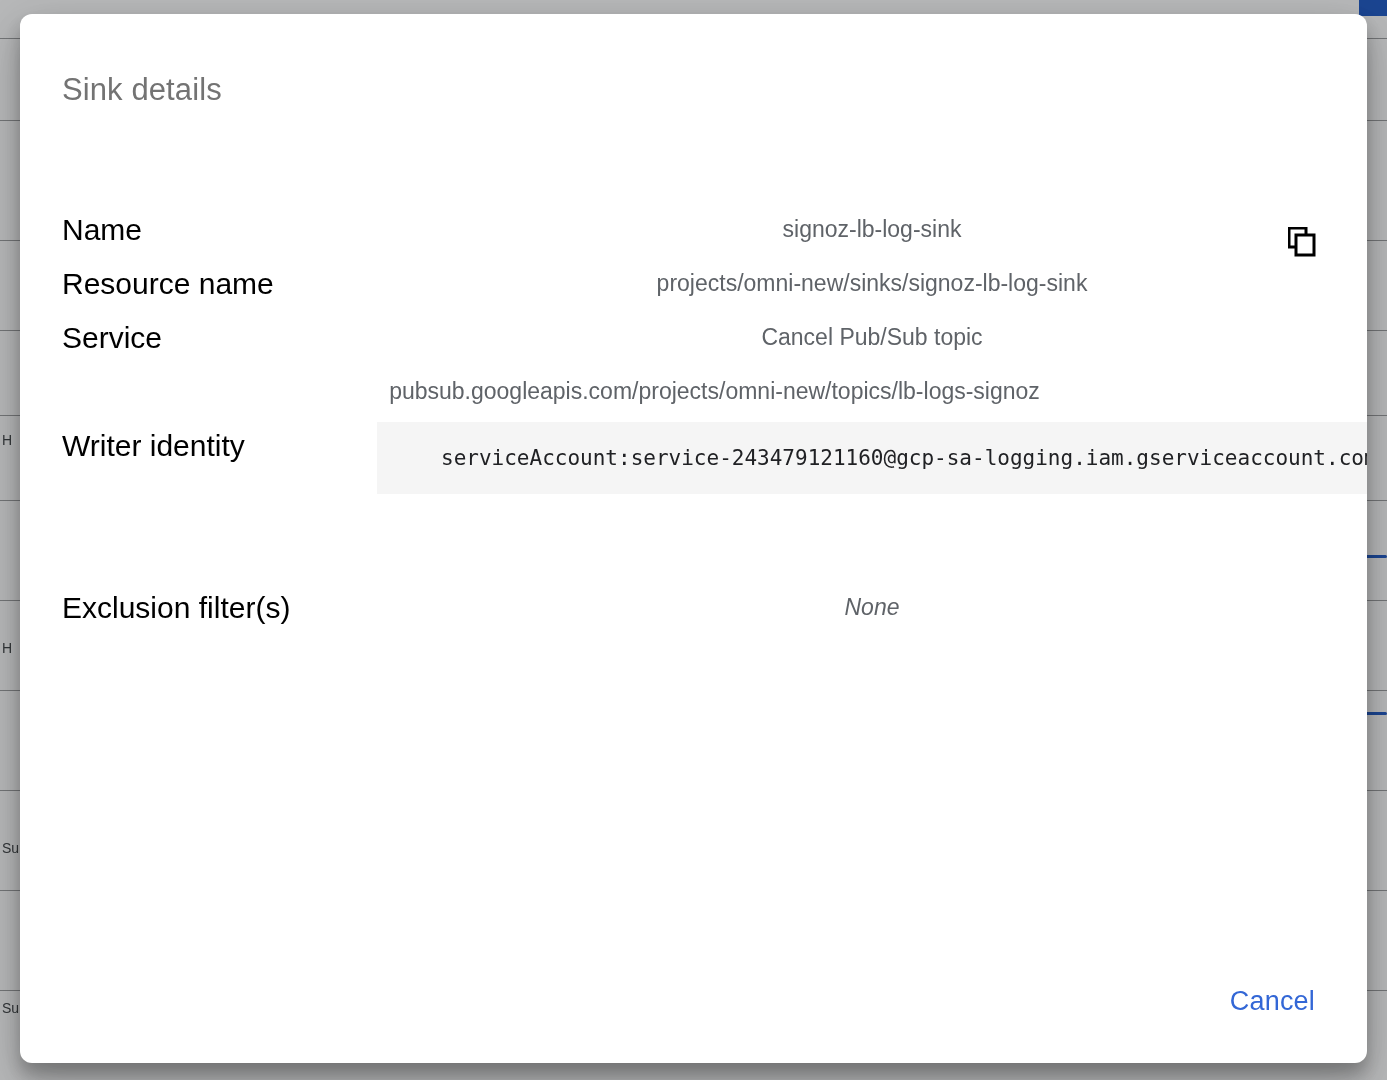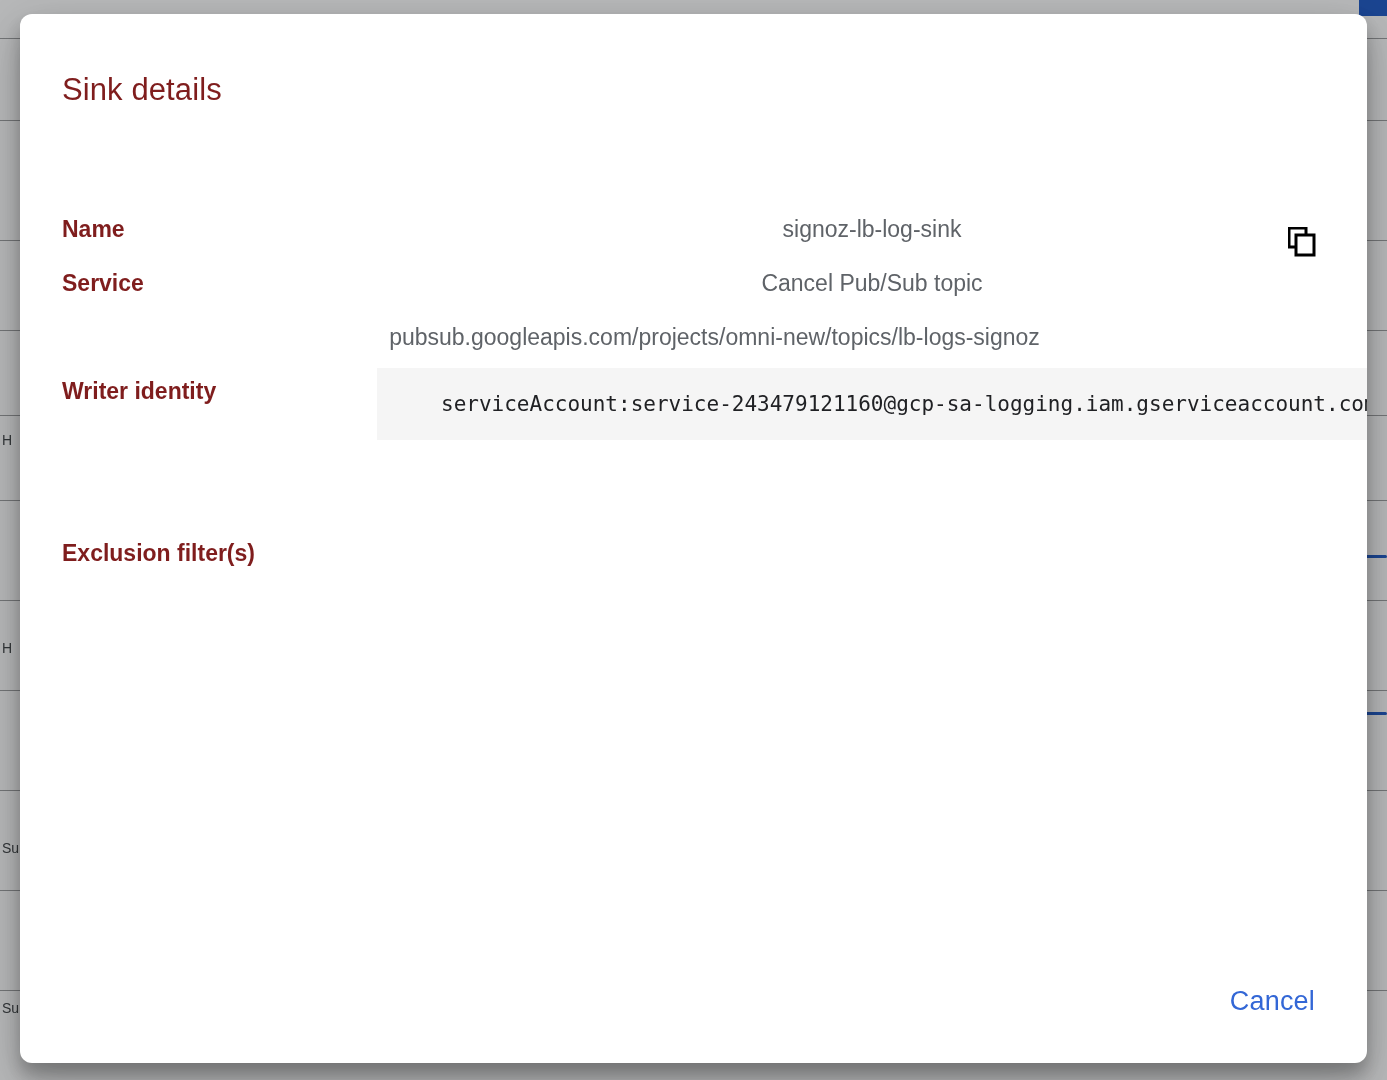--- a/index.html
+++ b/index.html
@@ -80,42 +80,42 @@
     overflow: hidden;
     box-sizing: border-box;
   }
 
   .dialog-title {
     position: absolute;
     left: 42px;
     top: 58px;
     font-size: 31px;
     font-weight: 400;
-    color: #7f1d1d;
+    color: #737373;
     letter-spacing: 0.1px;
   }
 
   
   .details {
     position: absolute;
     left: 42px;
     top: 192px;
     right: 0;
   }
   .row {
     display: flex;
     align-items: flex-start;
     margin-bottom: 7px;
   }
   .row-label {
     width: 315px;
     flex: 0 0 315px;
-    font-size: 23px;
-    font-weight: 700;
-    color: #7f1d1d;
+    font-size: 30px;
+    font-weight: 400;
+    color: #000000;
     line-height: 47px;
     white-space: nowrap;
   }
   .row-value {
     flex: 1 1 auto;
     font-size: 23px;
     font-weight: 400;
     color: #5f6368;
     line-height: 47px;
     white-space: nowrap;
@@ -218,20 +218,24 @@
 
   <div class="dialog-title">Sink details</div>
 
   <div class="details">
 
     <div class="row">
       <div class="row-label">Name</div>
       <div class="row-value">signoz-lb-log-sink</div>
     </div>
 
+    <div class="row">
+      <div class="row-label">Resource name</div>
+      <div class="row-value">projects/omni-new/sinks/signoz-lb-log-sink</div>
+    </div>
 
 
     <div class="row">
       <div class="row-label">Service</div>
       <div class="row-value">Cancel Pub/Sub topic</div>
     </div>
 
     <div class="row">
       <div class="row-value">pubsub.googleapis.com/projects/omni-new/topics/lb-logs-signoz</div>
     </div>
@@ -247,20 +251,21 @@
       </button>
     </div>
 
     <div class="spacer-sm"></div>
 
 
     <div class="spacer-md"></div>
 
     <div class="row">
       <div class="row-label">Exclusion filter(s)</div>
+      <div class="row-value italic">None</div>
     </div>
 
   </div>
 
   <div class="footer">
     <button class="text-button">Cancel</button>
   </div>
 
 </div>
 

